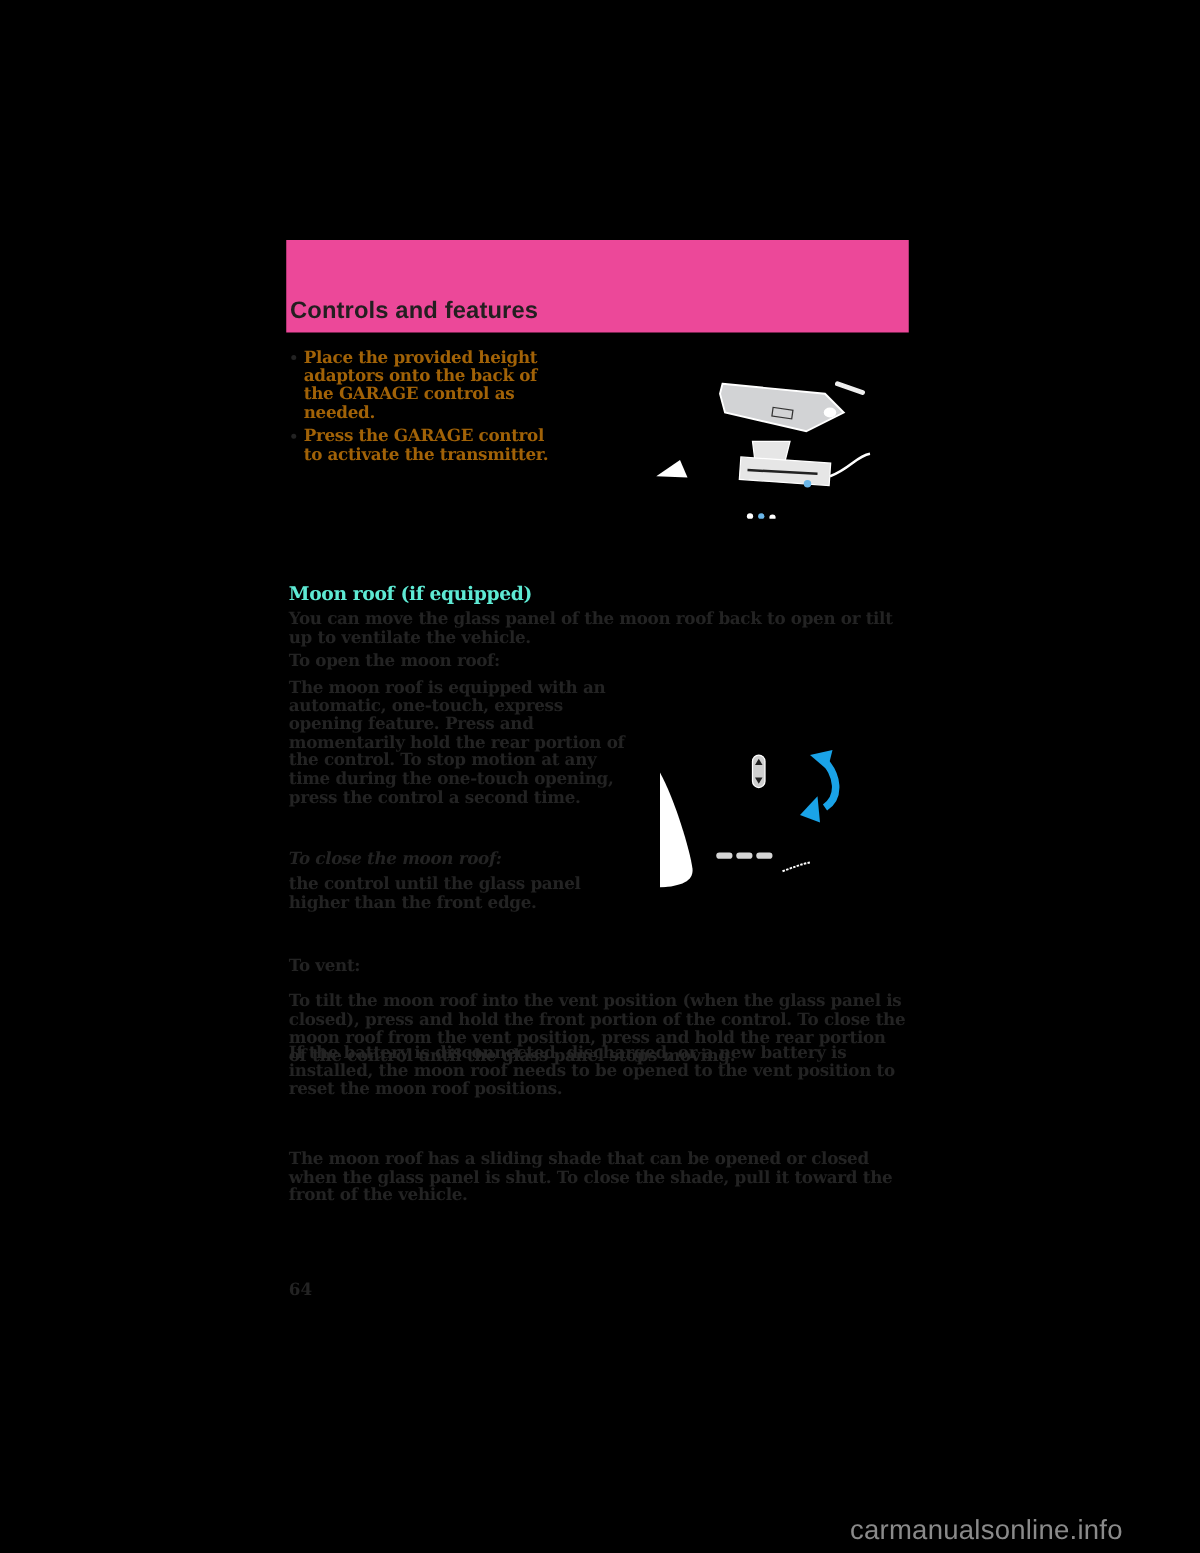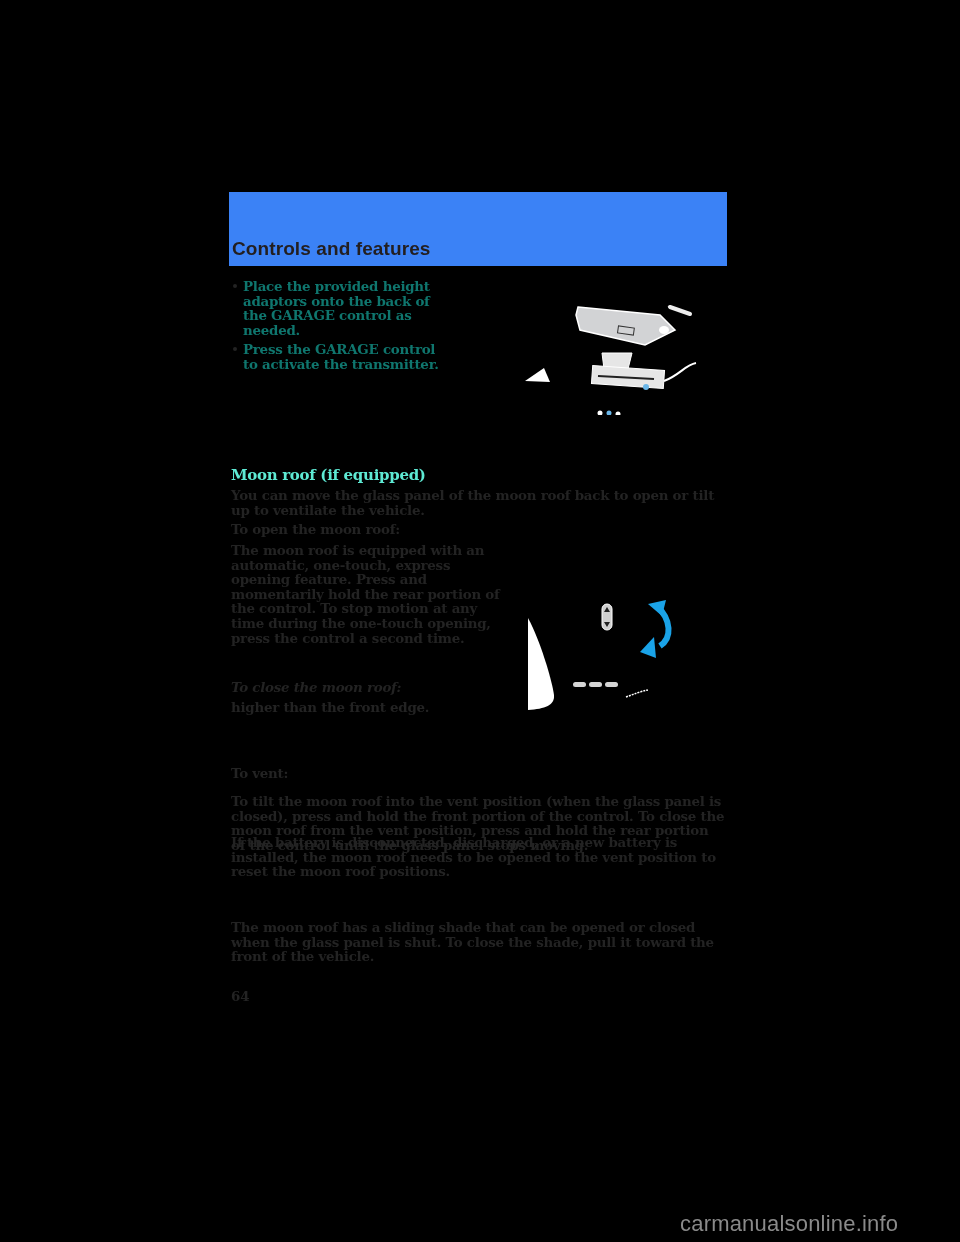--- a/index.html
+++ b/index.html
@@ -14,21 +14,21 @@
       overflow: hidden;
       font-family: "DejaVu Serif", "Liberation Serif", serif;
       color: #232323;
     }
     .header-band {
       position: absolute;
       left: 229px;
       top: 192px;
       width: 498px;
       height: 74px;
-      background: #3b82f6;
+      background: #ec4899;
     }
     .header-title {
       position: absolute;
       left: 3px;
       bottom: 6px;
       font-family: "Liberation Sans", sans-serif;
       font-weight: bold;
       font-size: 19px;
       color: #231f20;
       letter-spacing: 0.1px;
@@ -42,21 +42,21 @@
       padding: 0;
       list-style: none;
     }
     .bullet-item {
       position: relative;
       padding-left: 10px;
       margin-bottom: 5px;
       font-size: 13.4px;
       line-height: 14.6px;
       font-weight: bold;
-      color: #0f766e;
+      color: #a16207;
       letter-spacing: -0.25px;
     }
     .bullet-dot {
       position: absolute;
       left: 0;
       top: 5px;
       width: 4px;
       height: 4px;
       border-radius: 50%;
       background: #232323;
@@ -76,21 +76,21 @@
       font-size: 13.4px;
       line-height: 14.6px;
       font-weight: bold;
       color: #232323;
       letter-spacing: -0.25px;
       margin: 0;
     }
     .page-number {
       position: absolute;
       left: 231px;
-      top: 988px;
+      top: 1024px;
       font-size: 13.4px;
       font-weight: bold;
       color: #232323;
     }
     .watermark {
       position: absolute;
       left: 680px;
       top: 1211px;
       font-family: "Liberation Sans", sans-serif;
       font-size: 22px;
@@ -154,20 +154,21 @@
   <div>opening feature. Press and</div>
   <div>momentarily hold the rear portion of</div>
   <div>the control. To stop motion at any</div>
   <div>time during the one-touch opening,</div>
   <div>press the control a second time.</div>
 </div>
 
 <p class="para" style="top:680px;font-style:italic;">To close the moon roof:</p>
 
 <div class="para" style="top:700px;">
+  <div>the control until the glass panel</div>
   <div>higher than the front edge.</div>
 </div>
 
 <p class="para" style="top:766px;">To vent:</p>
 
 <p class="para" style="top:794px; width:494px; white-space:normal;">To tilt the moon roof into the vent position (when the glass panel is closed), press and hold the front portion of the control. To close the moon roof from the vent position, press and hold the rear portion of the control until the glass panel stops moving.</p>
 
 <p class="para" style="top:835px; width:494px; white-space:normal;">If the battery is disconnected, discharged, or a new battery is installed, the moon roof needs to be opened to the vent position to reset the moon roof positions.</p>
 
 <p class="para" style="top:920px; width:494px; white-space:normal;">The moon roof has a sliding shade that can be opened or closed when the glass panel is shut. To close the shade, pull it toward the front of the vehicle.</p>

